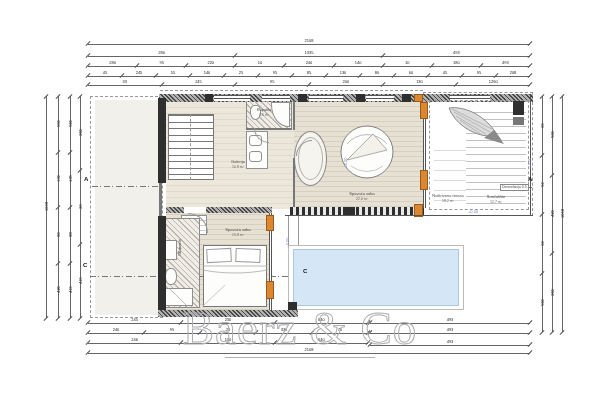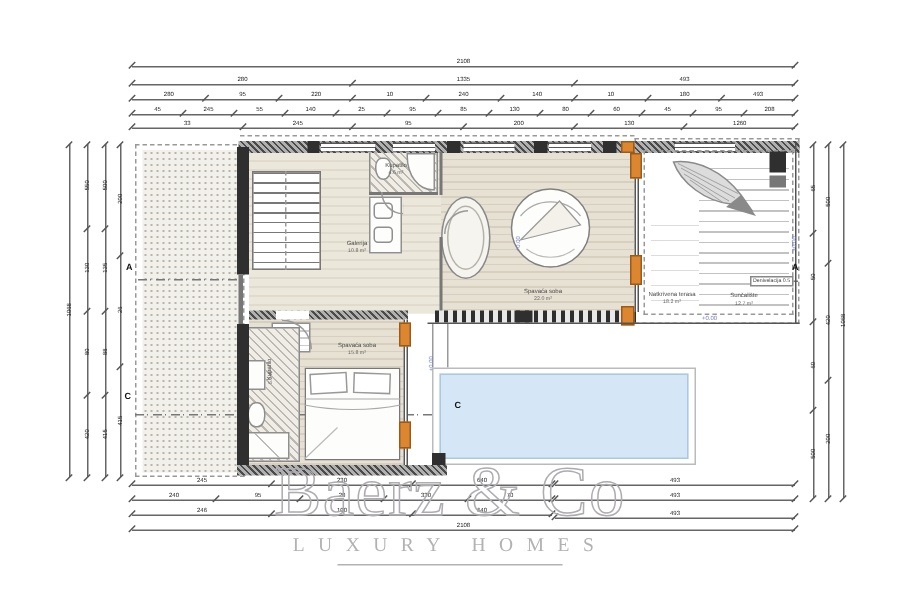--- a/index.html
+++ b/index.html
@@ -357,16 +357,15 @@
       <div class="elev" style="left: 282px; top: 240px; transform: rotate(-90deg);">+0.00</div>
       <div class="sec" style="left: 84px; top: 176px;">A</div>
       <div class="sec" style="left: 83px; top: 262px;">C</div>
       <div class="sec" style="left: 528px; top: 176px;">A</div>
       <div class="sec" style="left: 303px; top: 268px;">C</div>
       <div class="note" style="left: 500px; top: 184px;">Denivelacija 0.5</div>
     </div>
 
   <div id="wm">
     <div class="brand">Baerz &amp; Co</div>
-    <div class="tag">LUXURY HOMES</div>
     <div class="rule"></div>
   </div>
 </div>
 
 </body></html>

